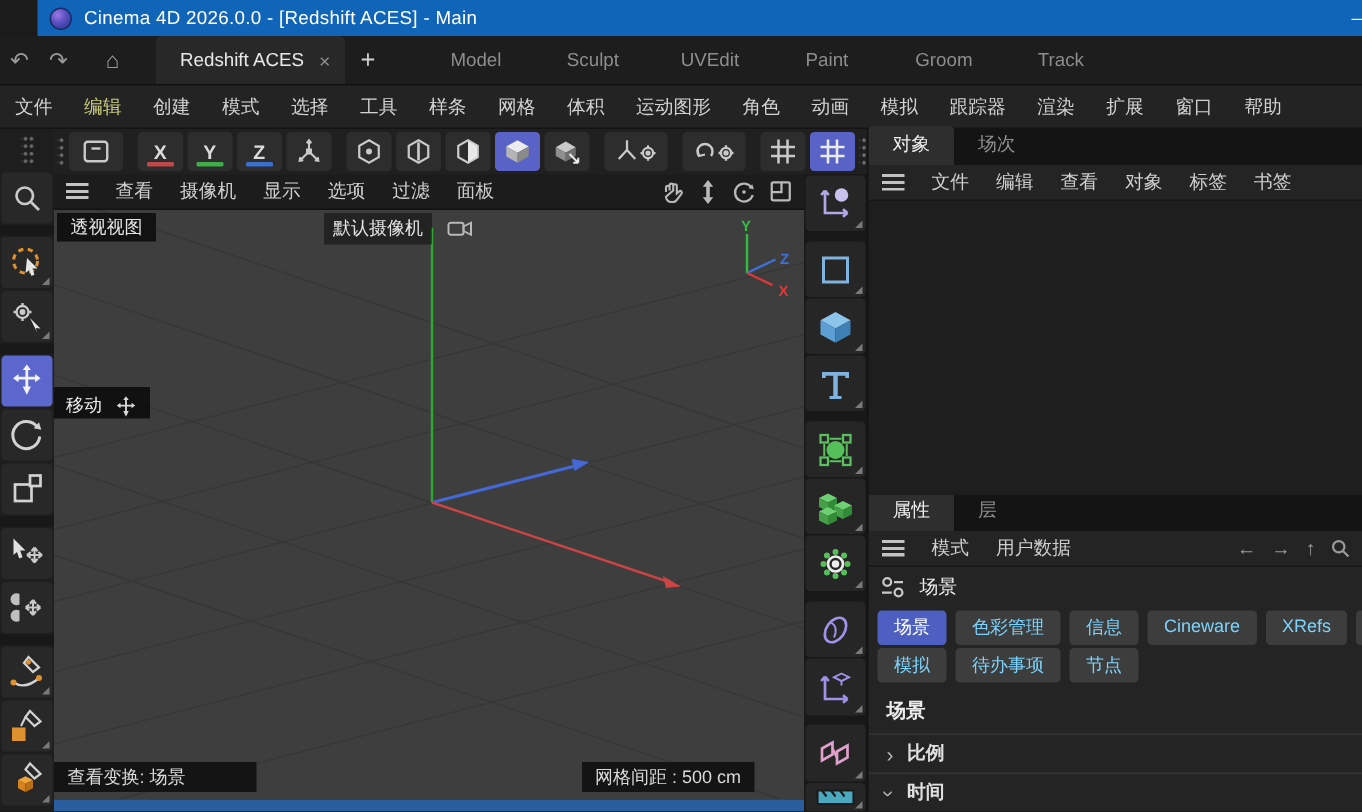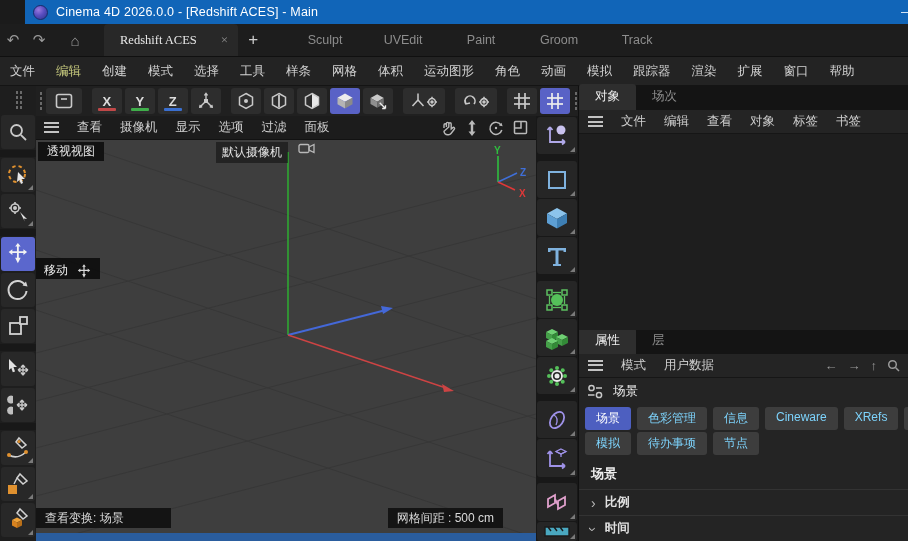--- a/index.html
+++ b/index.html
@@ -14,21 +14,21 @@
   
   .title-bar { left:0; top:0; width:908px; height:24px; background:#1165b8; display:flex; align-items:center; padding:0 8px; color:#fff;margin-left:25px; }
   .c4d-logo { width:15px; height:15px; border-radius:50%; background:radial-gradient(circle at 35% 30%, #9a7ae0 0%, #5a4ec0 45%, #28348c 100%); border:1px solid #1b2a6a; margin-right:8px; }
   .tb-title { font-size:12.5px; letter-spacing:.2px; }
   .tb-min { margin-left:auto; padding:0 12px; font-size:12px; color:#eaf2fb; }
 
   
   .tabstrip { left:0; top:24px; width:908px; height:33px; background:#1d1d1d; display:flex; align-items:stretch; border-bottom:1px solid #101010; }
   .hist-btn { width:26px; display:flex; align-items:center; justify-content:center; color:#9a9a9a; font-size:15px; }
   .home-btn { width:30px; display:flex; align-items:center; justify-content:center; color:#9a9a9a; font-size:15px; margin-left:8px; }
-  .doc-tab { margin-left:14px; background:#282828; display:flex; align-items:center; padding:0 10px 0 16px; color:#e8e8e8; font-size:12.5px; gap:24px; border-radius:4px 4px 0 0;font-family:Liberation Serif, serif; }
+  .doc-tab { margin-left:14px; background:#282828; display:flex; align-items:center; padding:0 10px 0 16px; color:#e8e8e8; font-size:12.5px; gap:10px; border-radius:4px 4px 0 0; }
   .doc-close { color:#8f8f8f; font-size:13px; }
   .add-tab { width:30px; display:flex; align-items:center; justify-content:center; color:#cfcfcf; font-size:17px; }
   .layouts { display:flex; margin-left:18px; flex:1; }
   .layout-tab { width:78px; display:flex; align-items:center; justify-content:center; color:#8d8d8d; font-size:12.5px; position:relative; }
   .layout-tab.active { color:#f2f2f2; }
   .layout-tab.active::after { content:""; position:absolute; left:9px; right:9px; bottom:2px; height:3px; background:#8d7ce0; border-radius:2px; }
 
   
   .menubar { left:0; top:57px; width:908px; height:29px; background:#232323; display:flex; align-items:center; padding:0 10px; gap:21px; border-bottom:1px solid #141414; }
   .menubar span { color:#d2d2d2; font-size:12.5px; white-space:nowrap; }
@@ -51,21 +51,21 @@
   .flyout::after { content:""; position:absolute; right:2px; bottom:2px; border-left:5px solid transparent; border-bottom:5px solid #7a7a7a; }
 
   
   .viewport { left:36px; top:116px; width:500px; height:425px; background:#1c1c1c; }
   .vp-menu { height:24px; display:flex; align-items:center; gap:18px; padding:0 8px; background:#1c1c1c; border-bottom:1px solid #121212; }
   .vp-menu .mi { color:#cfcfcf; font-size:12.5px; }
   .vp-menu-icons { margin-left:auto; display:flex; gap:9px; align-items:center; }
   .vp-canvas { position:absolute; left:0; top:24px; width:500px; height:393px; background:#3e3e3e; overflow:hidden; }
   .vp-bluebar { position:absolute; left:0; top:417px; width:500px; height:8px; background:#2a5d9e; }
   .vp-label { position:absolute; background:rgba(12,12,12,.88); color:#e4e4e4; font-size:12px; height:19px; display:flex; align-items:center; padding:0 9px; }
-  .vp-cam-wrap { position:absolute; left:180px; top:2px; display:flex; align-items:flex-start; gap:10px; }
+  .vp-cam-wrap { position:absolute; left:180px; top:2px; display:flex; align-items:center; gap:10px; }
   .vp-cam { color:#e4e4e4; font-size:12px; background:rgba(12,12,12,.55); padding:2px 6px; }
   .vp-tip { position:absolute; left:0; top:118px; height:21px; background:rgba(12,12,12,.9); display:flex; align-items:flex-end; gap:8px; padding:0 8px; color:#eee; }
   .vp-status { position:absolute; top:368px; height:20px; background:#141414; color:#dadada; font-size:12px; display:flex; align-items:center; padding:0 9px; }
 
   
   .right-palette { left:536px; top:116px; width:42px; height:425px; background:#181818; display:flex; flex-direction:column; align-items:center; }
   .rp-btn { width:40px; height:38px; margin-top:1px; background:#262626; border-radius:3px; display:flex; align-items:center; justify-content:center; position:relative; }
   .rp-div { height:6px; }
 
   
@@ -102,20 +102,21 @@
 <div class="abs tabstrip">
   <div class="hist-btn">↶</div>
   <div class="hist-btn">↷</div>
   <div class="home-btn">⌂</div>
   <div class="doc-tab">
     <span>Redshift ACES</span>
     <span class="doc-close">×</span>
   </div>
   <div class="add-tab">+</div>
   <div class="layouts">
+    <div class="layout-tab">Model</div>
     <div class="layout-tab">Sculpt</div>
     <div class="layout-tab">UVEdit</div>
     <div class="layout-tab">Paint</div>
     <div class="layout-tab">Groom</div>
     <div class="layout-tab">Track</div>
   </div>
 </div>
 
 <div class="abs menubar">
   <span>文件</span>

